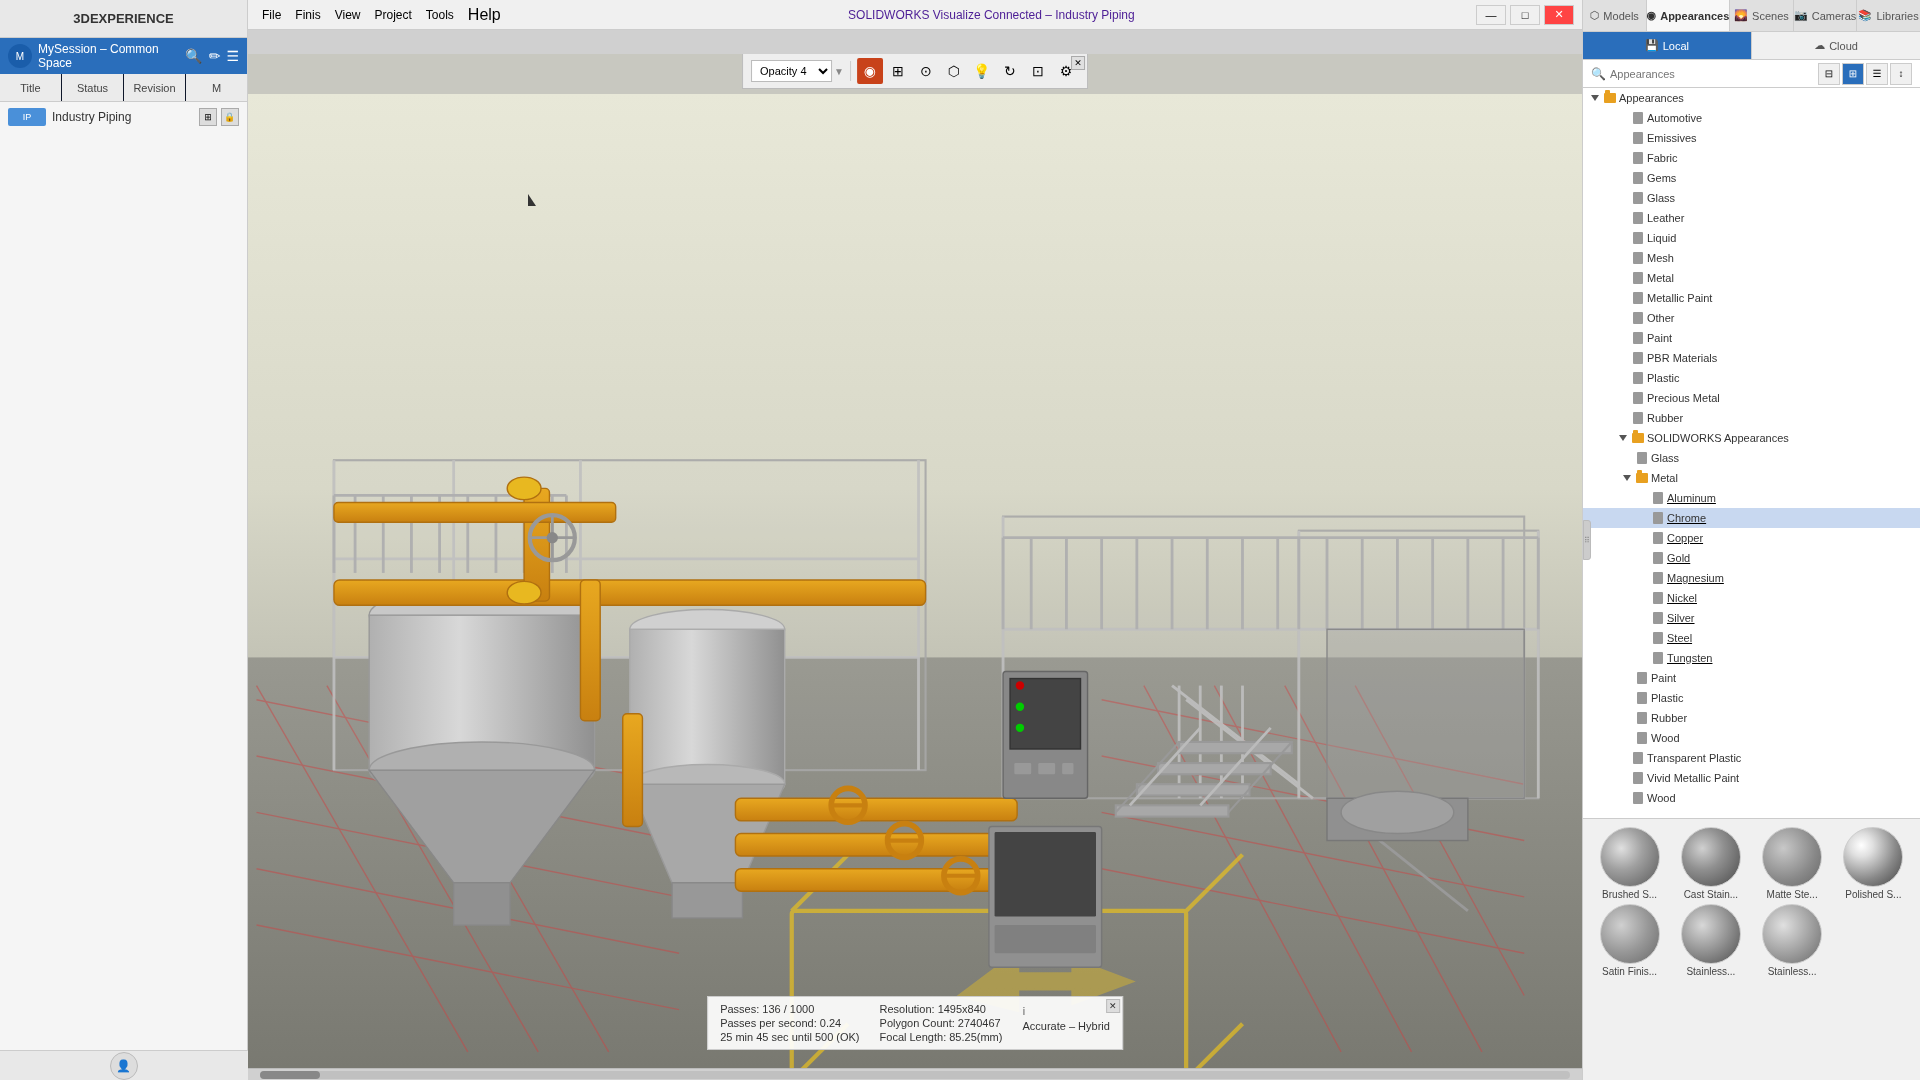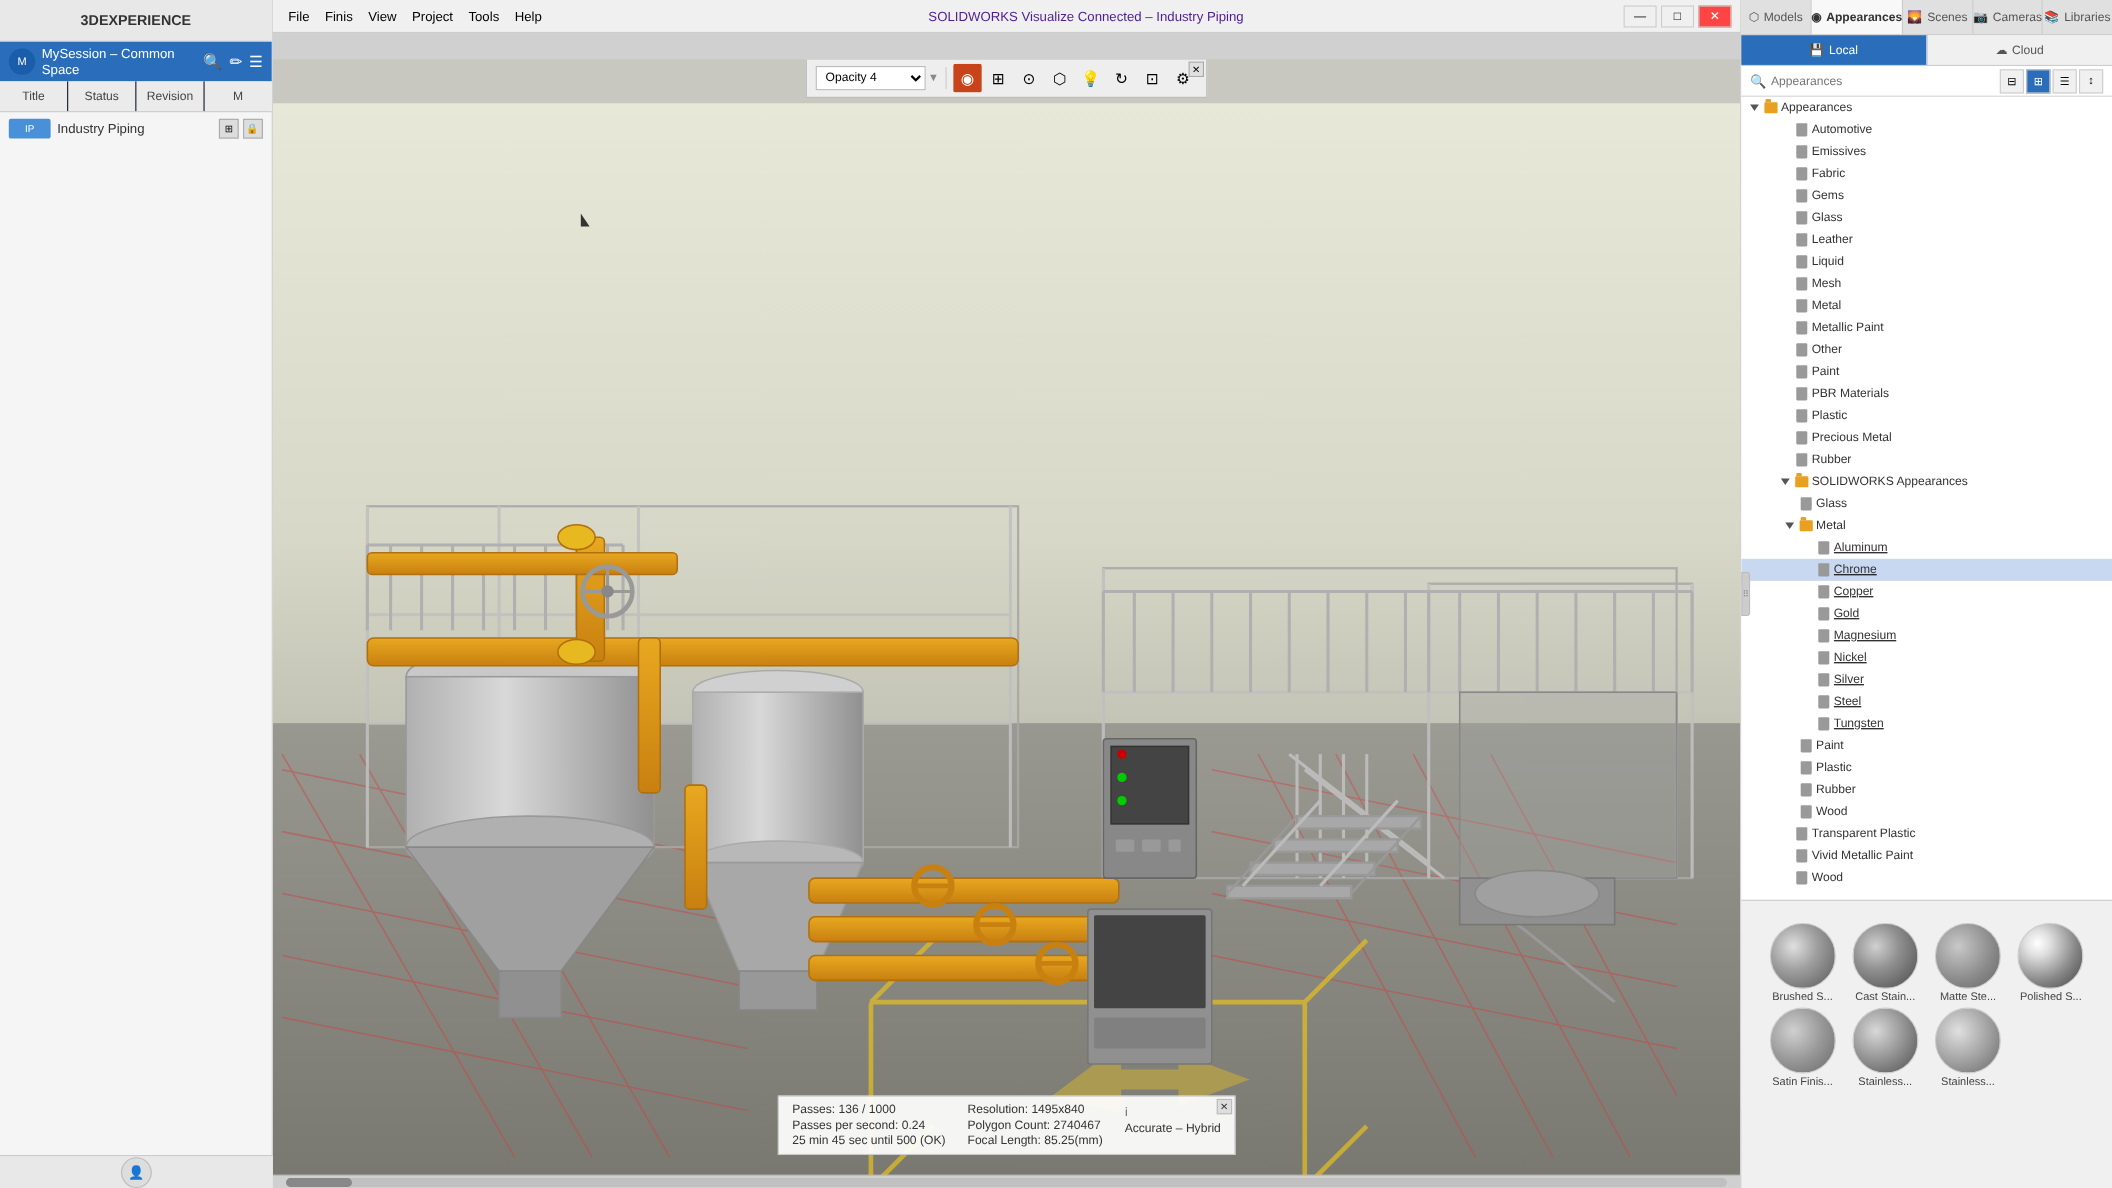--- a/index.html
+++ b/index.html
@@ -127,21 +127,21 @@
     .vp-close-btn {
       position: absolute;
       top: 2px; right: 2px;
       width: 14px; height: 14px;
       background: #e0e0e0;
       border: 1px solid #aaa;
       display: flex; align-items: center; justify-content: center;
       font-size: 9px; cursor: pointer;
     }
     .opacity-select {
-      width: 100px;
+      width: 81px;
       height: 22px;
       border: 1px solid #bbb;
       background: white;
       font-size: 11px;
       padding: 0 4px;
     }
     .vp-tool-btn {
       width: 26px; height: 26px;
       border: 1px solid transparent;
       background: transparent;
@@ -268,21 +268,21 @@
     .indent-1 { padding-left: 4px; }
     .indent-2 { padding-left: 20px; margin-left: 12px; }
     .indent-3 { padding-left: 36px; }
     .indent-4 { padding-left: 52px; text-decoration: underline; }
 
     
     #material-thumbnails {
       display: grid;
       grid-template-columns: repeat(4, 1fr);
       gap: 4px;
-      padding: 20px;
+      padding: 8px;
       background: #f0f0f0;
       border-top: 1px solid #ccc;
     }
     .mat-thumb {
       display: flex;
       flex-direction: column;
       align-items: center;
       gap: 2px;
       cursor: pointer;
     }
@@ -389,21 +389,21 @@
   </div>
 </div>
 
 <div id="title-bar" style="left: 248px; right: 338px;">
   <div class="win-icons">
     <span style="font-size:12px;cursor:pointer;padding:2px 6px;">File</span>
     <span style="font-size:12px;cursor:pointer;padding:2px 6px;">Finis</span>
     <span style="font-size:12px;cursor:pointer;padding:2px 6px;text-align:center;">View</span>
     <span style="font-size:12px;cursor:pointer;padding:2px 6px;">Project</span>
     <span style="font-size:12px;cursor:pointer;padding:2px 6px;">Tools</span>
-    <span style="font-size:12px;cursor:pointer;padding:2px 6px;">Help</span>
+    <span style="font-size:16px;cursor:pointer;padding:2px 6px;">Help</span>
   </div>
   <div class="app-title">SOLIDWORKS Visualize Connected – Industry Piping</div>
   <div class="window-controls">
     <div class="win-btn">—</div>
     <div class="win-btn">□</div>
     <div class="win-btn win-close">✕</div>
   </div>
 </div>
 
 <div id="main-viewport">

